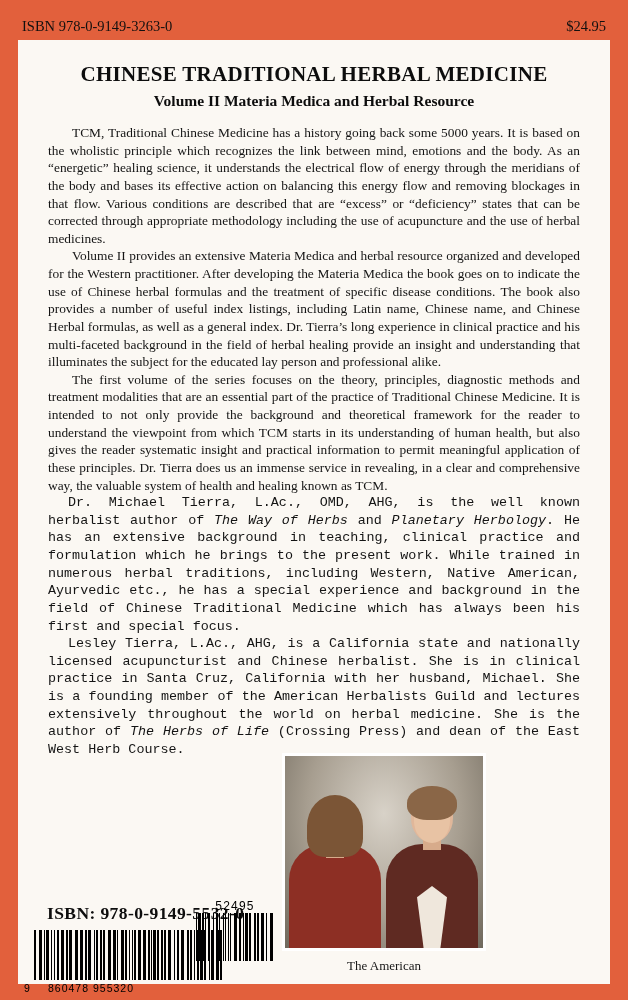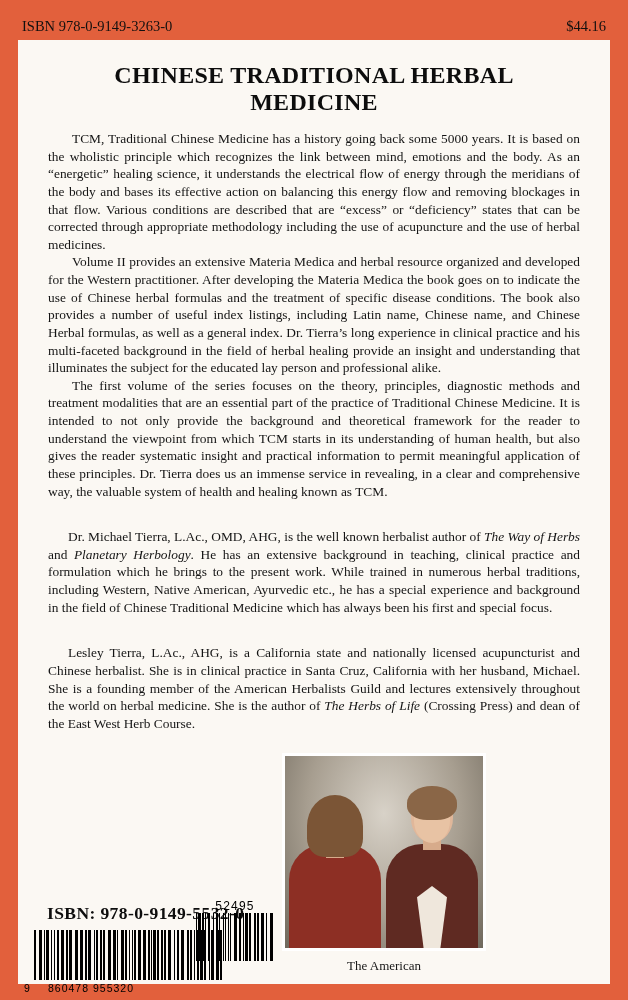--- a/index.html
+++ b/index.html
@@ -44,21 +44,21 @@
     left: 18px;
     width: 592px;
     height: 944px;
     background: #fbf8f3;
     box-sizing: border-box;
     padding: 16px 30px 0 30px;
   }
 
   .title {
     text-align: center;
-    font-size: 24px;
+    font-size: 21px;
     font-weight: bold;
     letter-spacing: 0.3px;
     margin: 6px 0 0 0;
     color: #0d0d0d;
   }
   .subtitle {
     text-align: center;
     font-size: 15.5px;
     font-weight: bold;
     margin: 5px 0 0 0;
@@ -70,22 +70,23 @@
     font-size: 13.4px;
     line-height: 1.315;
     text-align: justify;
     color: #141414;
   }
   .body-copy p {
     margin: 0;
     text-indent: 24px;
   }
   .body-copy p.spaced {
-    margin-top: 28px;
+    margin-top: 0;
     text-indent: 20px;
+    font-family: Liberation Mono, monospace;
   }
   .body-copy i { font-style: italic; }
 
   
   .photo-wrap {
     position: absolute;
     left: 282px;
     top: 753px;
     width: 204px;
     height: 198px;
@@ -246,26 +247,27 @@
     color: #000;
   }
 </style>
 </head>
 <body>
 
 <div class="page">
 
   <div class="topbar">
     <span>ISBN  978-0-9149-3263-0</span>
-    <span>$44.16</span>
+    <span>$24.95</span>
   </div>
 
   <div class="panel">
 
     <div class="title">CHINESE TRADITIONAL HERBAL MEDICINE</div>
+    <div class="subtitle">Volume II Materia Medica and Herbal Resource</div>
 
     <div class="body-copy">
       <p>TCM, Traditional Chinese Medicine has a history going back some 5000 years. It is based on the wholistic principle which recognizes the link between mind, emotions and the body. As an “energetic” healing science, it understands the electrical flow of energy through the meridians of the body and bases its effective action on balancing this energy flow and removing blockages in that flow. Various conditions are described that are “excess” or “deficiency” states that can be corrected through appropriate methodology including the use of acupuncture and the use of herbal medicines.</p>
       <p>Volume II provides an extensive Materia Medica and herbal resource organized and developed for the Western practitioner. After developing the Materia Medica the book goes on to indicate the use of Chinese herbal formulas and the treatment of specific disease conditions. The book also provides a number of useful index listings, including Latin name, Chinese name, and Chinese Herbal formulas, as well as a general index. Dr. Tierra’s long experience in clinical practice and his multi-faceted background in the field of herbal healing provide an insight and understanding that illuminates the subject for the educated lay person and professional alike.</p>
       <p>The first volume of the series focuses on the theory, principles, diagnostic methods and treatment modalities that are an essential part of the practice of Traditional Chinese Medicine. It is intended to not only provide the background and theoretical framework for the reader to understand the viewpoint from which TCM starts in its understanding of human health, but also gives the reader systematic insight and practical information to permit meaningful application of these principles. Dr. Tierra does us an immense service in revealing, in a clear and comprehensive way, the valuable system of health and healing known as TCM.</p>
       <p class="spaced"><span>Dr. Michael Tierra, L.Ac., OMD, AHG, is the well known herbalist author of </span><i>The Way of Herbs</i><span> and </span><i>Planetary Herbology</i><span>. He has an extensive background in teaching, clinical practice and formulation which he brings to the present work. While trained in numerous herbal traditions, including Western, Native American, Ayurvedic etc., he has a special experience and background in the field of Chinese Traditional Medicine which has always been his first and special focus.</span></p>
       <p class="spaced"><span>Lesley Tierra, L.Ac., AHG, is a California state and nationally licensed acupuncturist and Chinese herbalist. She is in clinical practice in Santa Cruz, California with her husband, Michael. She is a founding member of the American Herbalists Guild and lectures extensively throughout the world on herbal medicine. She is the author of </span><i>The Herbs of Life</i><span> (Crossing Press) and dean of the East West Herb Course.</span></p>
     </div>
 
   </div>

